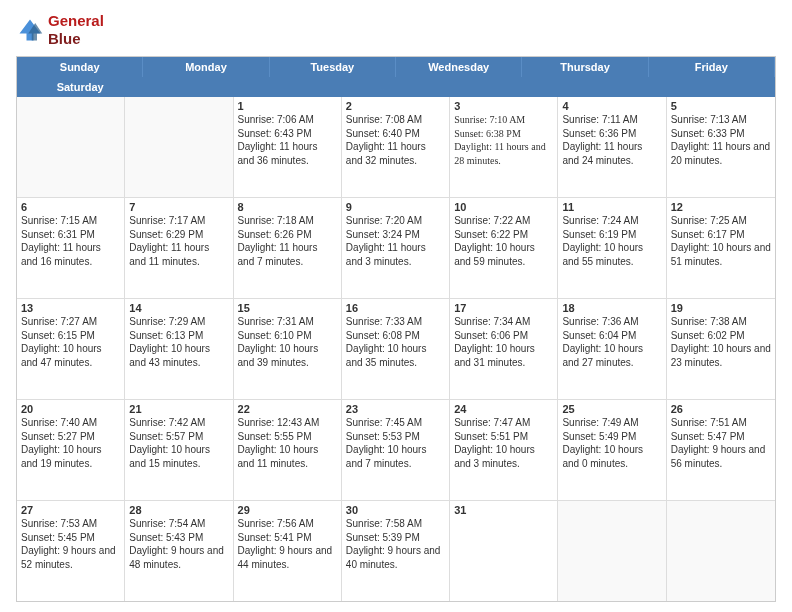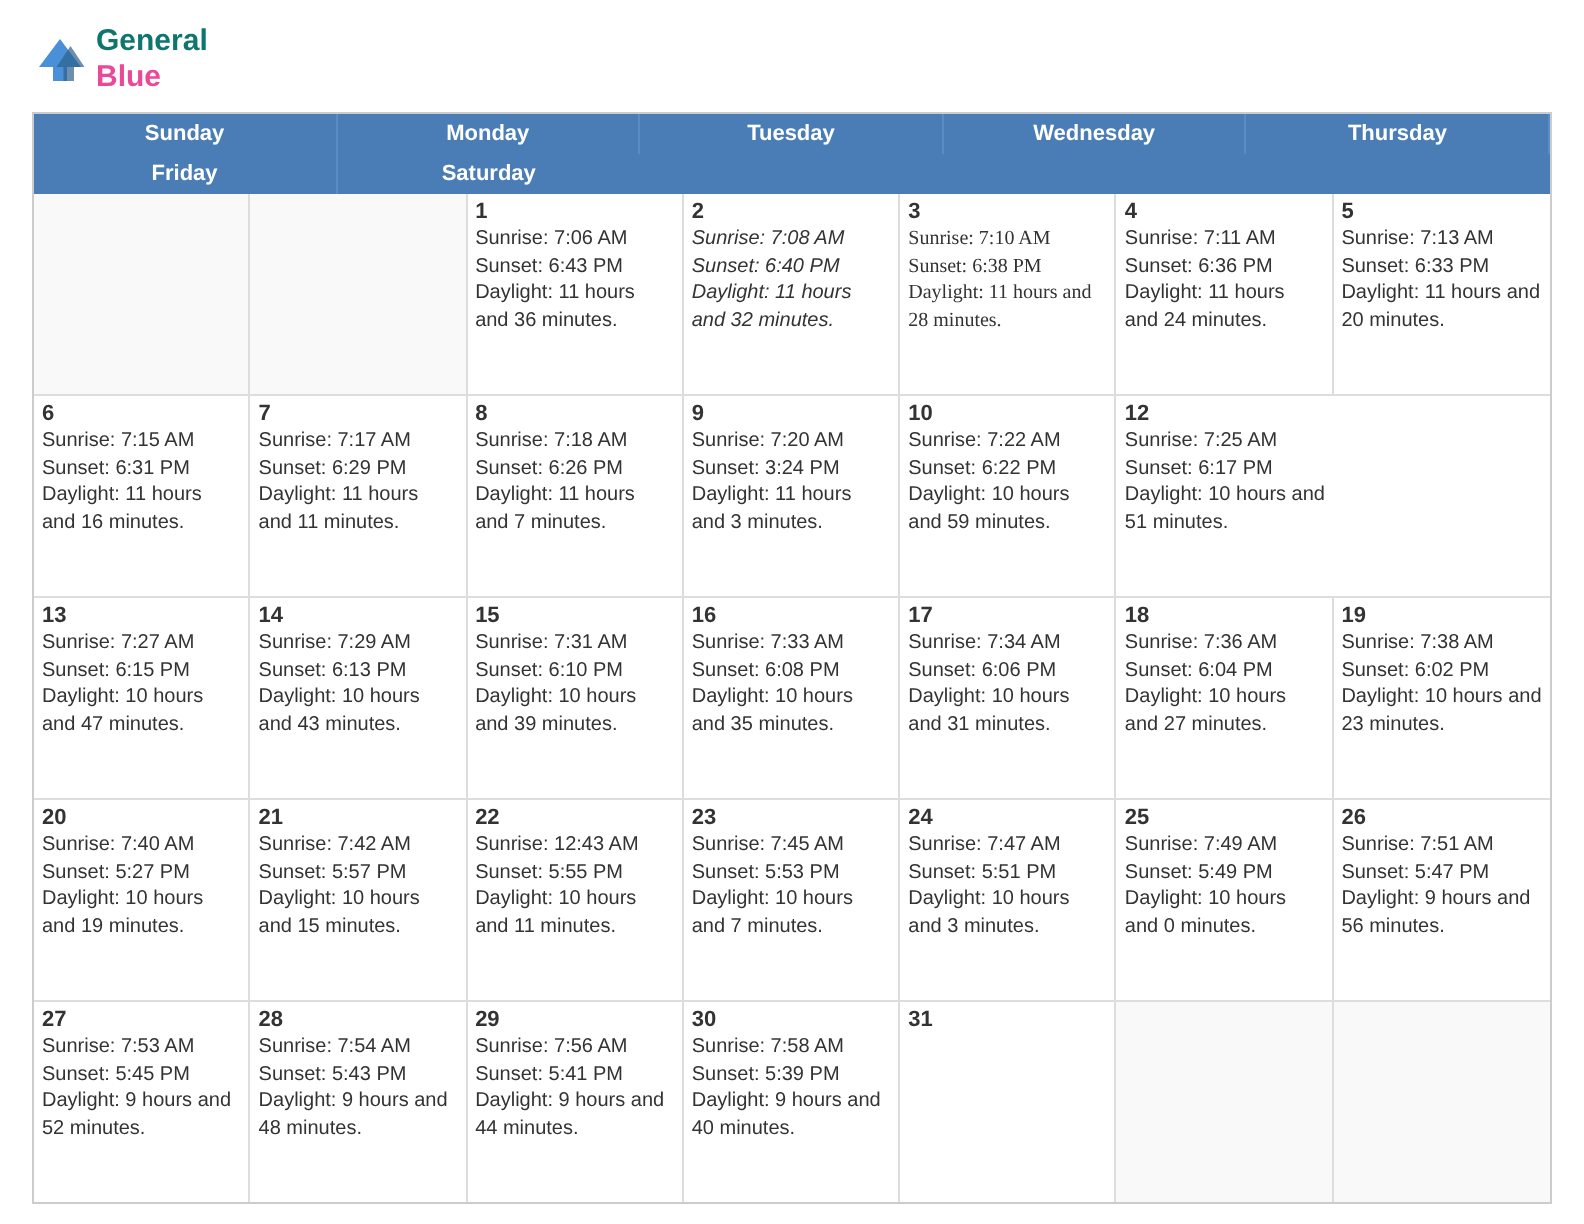--- a/index.html
+++ b/index.html
@@ -28,21 +28,21 @@
       align-items: center;
       gap: 4px;
     }
     .logo-text {
       font-size: 15px;
       font-weight: bold;
       color: #333;
       line-height: 1.2;
     }
     .logo-text span {
-      color: #0f766e;
+      color: #b91c1c;
     }
     .logo-icon {
       width: 28px;
       height: 28px;
     }
     .title-block {
       text-align: right;
     }
     .main-title {
       font-size: 32px;
@@ -56,21 +56,21 @@
       margin-top: 2px;
     }
     .calendar {
       flex: 1;
       display: flex;
       flex-direction: column;
       border: 1px solid #ccc;
     }
     .cal-header {
       display: grid;
-      grid-template-columns: repeat(5, 1fr);
+      grid-template-columns: repeat(6, 1fr);
       background: #4a7db5;
     }
     .cal-header-cell {
       color: #fff;
       font-size: 11px;
       font-weight: bold;
       text-align: center;
       padding: 4px 2px;
       border-right: 1px solid #5a8dc5;
     }
@@ -116,21 +116,21 @@
 <div class="page">
   <div class="header">
     <div class="logo">
       <svg class="logo-icon" viewBox="0 0 32 32">
         <rect x="0" y="0" width="32" height="32" fill="white"></rect>
         <polygon points="16,4 28,20 20,20 20,28 12,28 12,20 4,20" fill="#4a90d9"></polygon>
         <polygon points="22,8 30,20 24,20 24,28 18,28 18,20 14,20" fill="#2c5f8a" opacity="0.7"></polygon>
       </svg>
       <div class="logo-text">
         <div><span>General</span></div>
-        <div style="color:#ec4899;">Blue</div>
+        <div style="color:#7f1d1d;">Blue</div>
       </div>
     </div>
     <div class="title-block">
       <div class="main-title"></div>
       <div class="subtitle"></div>
     </div>
   </div>
 
   <div class="calendar">
     <div class="cal-header">
@@ -147,21 +147,21 @@
           <div class="cal-cell empty"></div>
           <div class="cal-cell empty"></div>
           <div class="cal-cell">
             <div class="day-num">1</div>
             <div class="day-info" style="white-space: pre-line;">Sunrise: 7:06 AM
 Sunset: 6:43 PM
 Daylight: 11 hours and 36 minutes.</div>
           </div>
           <div class="cal-cell">
             <div class="day-num">2</div>
-            <div class="day-info" style="white-space: pre-line; font-style: italic;">Sunrise: 7:08 AM
+            <div class="day-info" style="white-space: pre-line;">Sunrise: 7:08 AM
 Sunset: 6:40 PM
 Daylight: 11 hours and 32 minutes.</div>
           </div>
           <div class="cal-cell">
             <div class="day-num">3</div>
             <div class="day-info" style="white-space: pre-line; font-family: Liberation Serif, serif;">Sunrise: 7:10 AM
 Sunset: 6:38 PM
 Daylight: 11 hours and 28 minutes.</div>
           </div>
           <div class="cal-cell">
@@ -200,20 +200,26 @@
             <div class="day-num">9</div>
             <div class="day-info" style="white-space: pre-line;">Sunrise: 7:20 AM
 Sunset: 3:24 PM
 Daylight: 11 hours and 3 minutes.</div>
           </div>
           <div class="cal-cell">
             <div class="day-num">10</div>
             <div class="day-info" style="white-space: pre-line;">Sunrise: 7:22 AM
 Sunset: 6:22 PM
 Daylight: 10 hours and 59 minutes.</div>
+          </div>
+          <div class="cal-cell">
+            <div class="day-num">11</div>
+            <div class="day-info" style="white-space: pre-line;">Sunrise: 7:24 AM
+Sunset: 6:19 PM
+Daylight: 10 hours and 55 minutes.</div>
           </div>
           <div class="cal-cell">
             <div class="day-num">12</div>
             <div class="day-info" style="white-space: pre-line;">Sunrise: 7:25 AM
 Sunset: 6:17 PM
 Daylight: 10 hours and 51 minutes.</div>
           </div>
         </div>
         <div class="cal-row">
           <div class="cal-cell">

